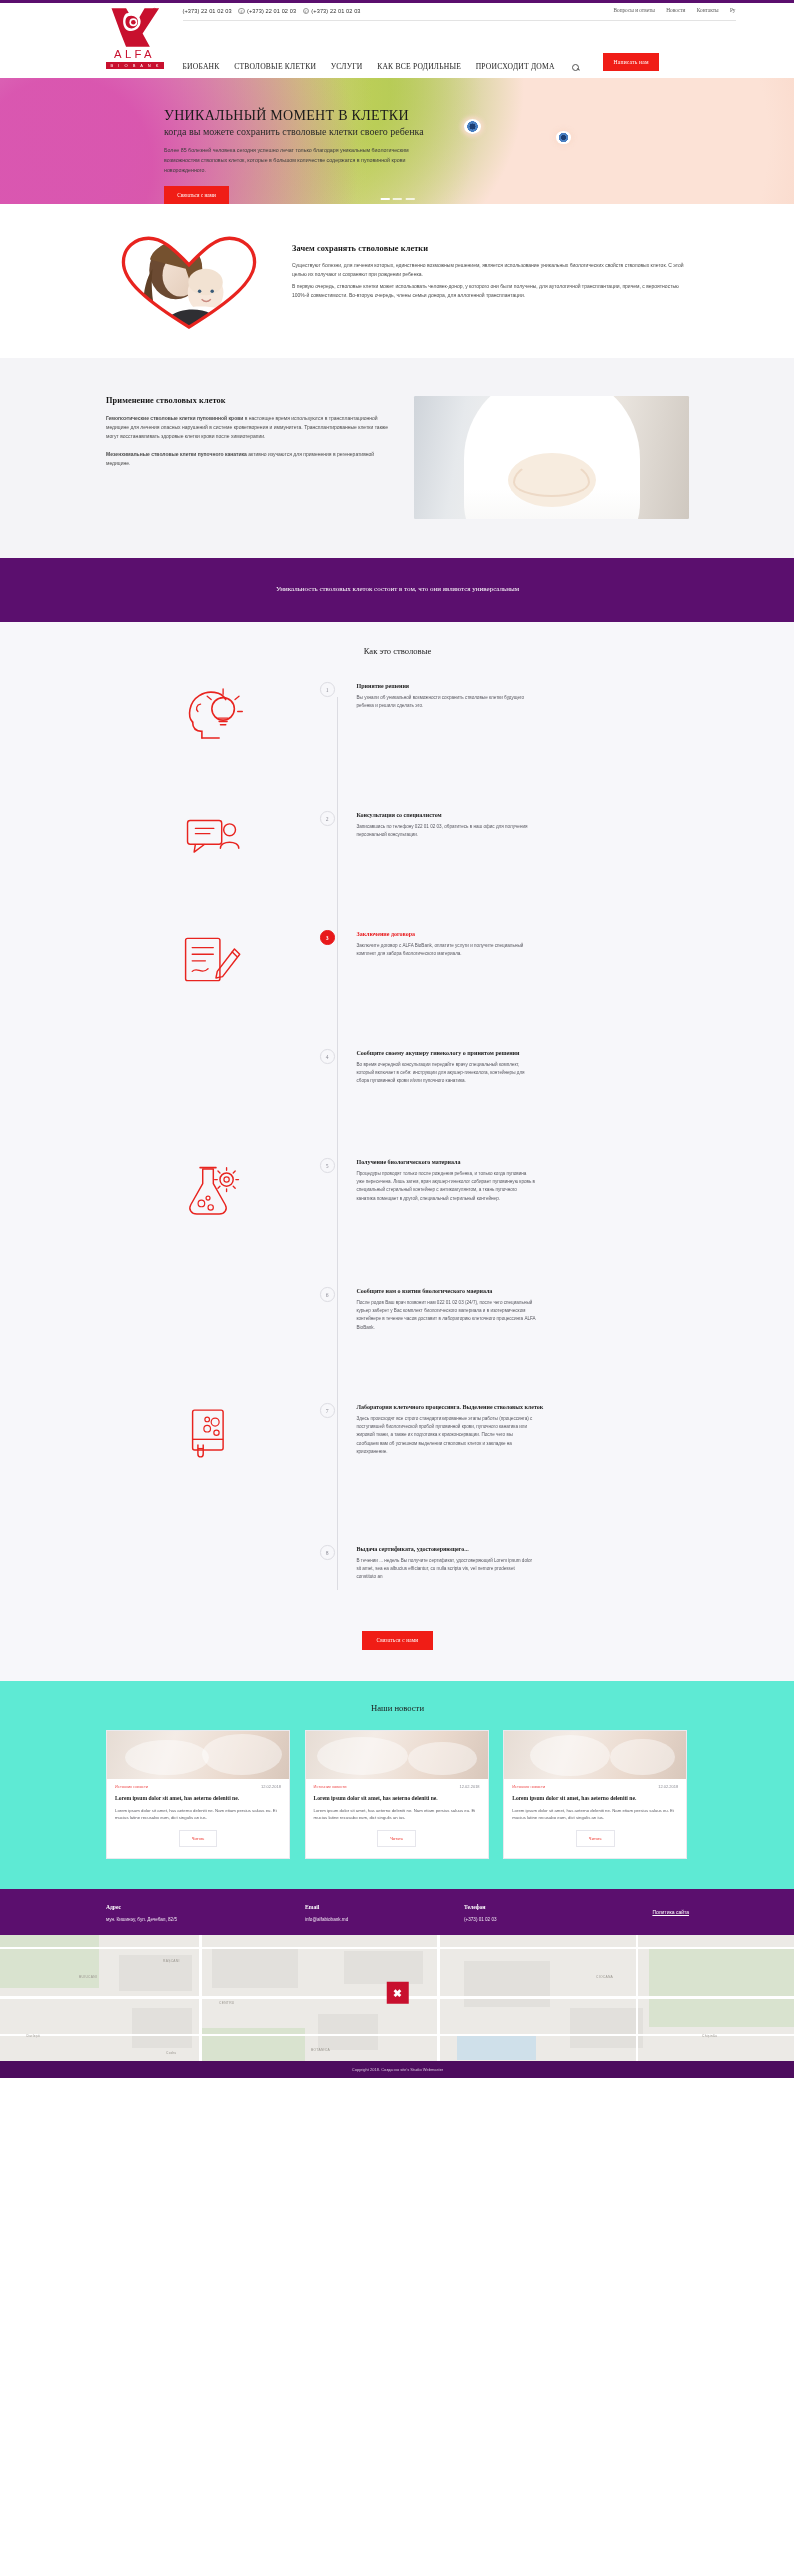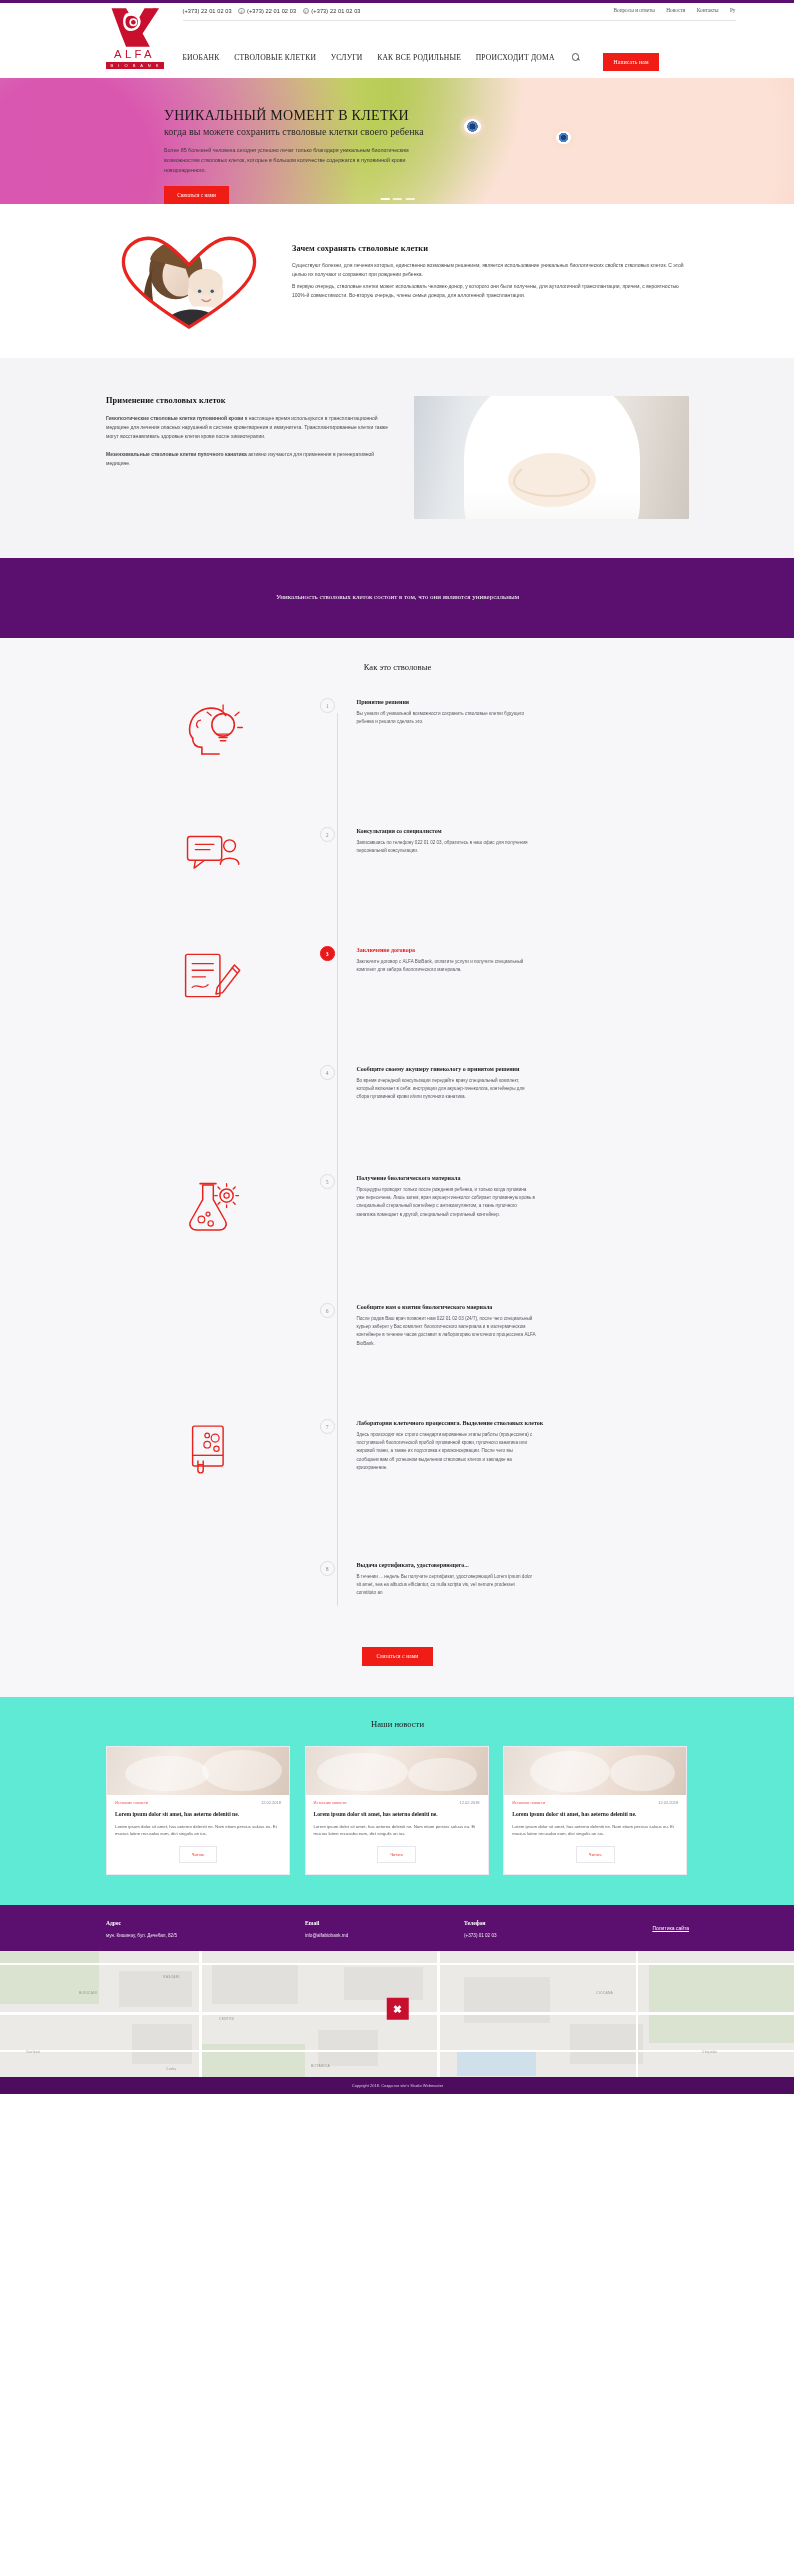--- a/index.html
+++ b/index.html
@@ -33,21 +33,21 @@
   .phones .ph { display:flex; align-items:center; gap:2px; }
   .ico-circle { width:6.6px; height:6.6px; border:0.7px solid #9a9a9a; border-radius:50%;
      display:inline-flex; align-items:center; justify-content:center; color:#8a8a8a; font-size:4px; }
 
   .toplinks { position:absolute; right:0; top:4px; display:flex; gap:11.3px;
      font-size:5.3px; color:#5a5a5a; font-family:"Liberation Serif", serif; }
   .toplinks span { cursor:pointer; }
 
   .hr-thin { position:absolute; left:123px; right:0; top:17px; height:0.7px; background:#e3e3e3; }
 
-  .nav { position:absolute; left:123px; top:50px; display:flex; align-items:flex-start; gap:14.6px; }
+  .nav { position:absolute; left:123px; top:50px; display:flex; align-items:flex-end; gap:14.6px; }
   .nav a { font-family:"Liberation Serif", serif; font-size:7.6px; color:#1c1c1c;
      text-decoration:none; letter-spacing:0.2px; white-space:nowrap; }
   .search-ico { width:7.3px; height:7.3px; border:0.9px solid #555; border-radius:50%;
      position:relative; margin-left:2.6px; }
   .search-ico:after { content:""; position:absolute; width:3.3px; height:0.9px; background:#555;
      transform:rotate(45deg); right:-2.6px; bottom:0px; }
   .btn-red { background:#f01d16; color:#fff; border:none; font-size:5.6px;
      padding:6px 10.6px; font-family:"Liberation Serif", serif; cursor:pointer; letter-spacing:0.2px; }
   .nav .btn-red { margin-left:9.3px; }
 
@@ -98,21 +98,21 @@
   .apply-img .torso { position:absolute; left:18%; top:-18%; width:64%; height:150%;
      background:linear-gradient(180deg,#ffffff 0 62%, #f2f1ef 100%); border-radius:46% 46% 30% 30%; }
   .apply-img .belly { position:absolute; left:34%; top:46%; width:32%; height:44%;
      background:#f7ecdf; border-radius:50%; }
   .apply-img .hands { position:absolute; left:36%; top:52%; width:28%; height:30%;
      border:2px solid #edd9c6; border-radius:50% 50% 50% 50%/60% 60% 40% 40%;
      border-top-color:transparent; transform:rotate(0deg); }
 
   
   .quote { background:#5b0f6e; color:#fff; text-align:center; padding:17px 0 18.5px; }
-  .quote p { margin:16px; font-family:"Liberation Serif", serif; font-size:7px; line-height:12.6px; }
+  .quote p { margin:8px; font-family:"Liberation Serif", serif; font-size:7px; line-height:12.6px; }
 
   
   .steps-sec { background:#f7f7fa; padding:24px 0 30.5px; }
   h2.center-title { text-align:center; font-family:"Liberation Serif", serif; font-size:8.6px;
      color:#1a1a1a; font-weight:400; margin:0 0 26.5px; }
   .timeline { width:583px; margin:0 auto; position:relative; }
   .rail { position:absolute; left:231px; top:14.6px; bottom:18.5px; width:0.7px; background:#dcdce2; }
   .step { display:flex; align-items:flex-start; position:relative; }
   .step-icon { width:212px; flex:none; display:flex; justify-content:center; padding-top:2.6px; }
   .bullet { width:18.5px; flex:none; display:flex; justify-content:center; position:relative; z-index:2; }

